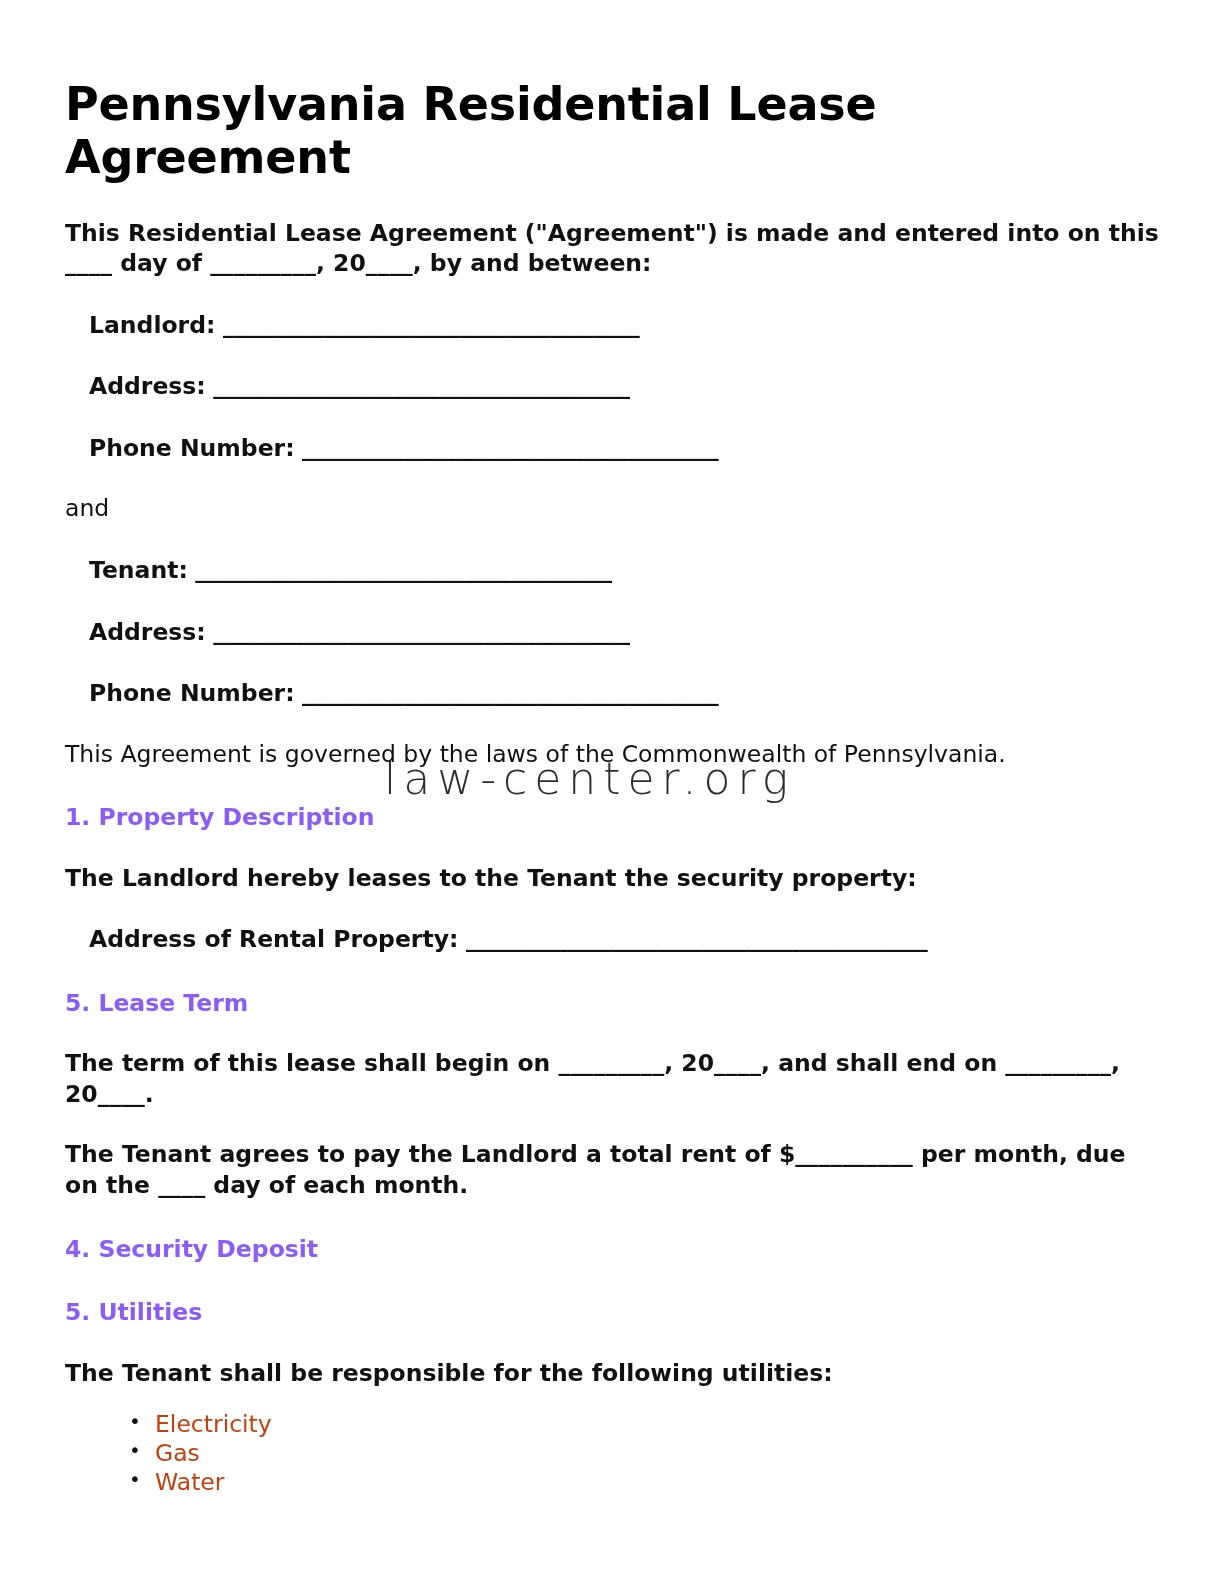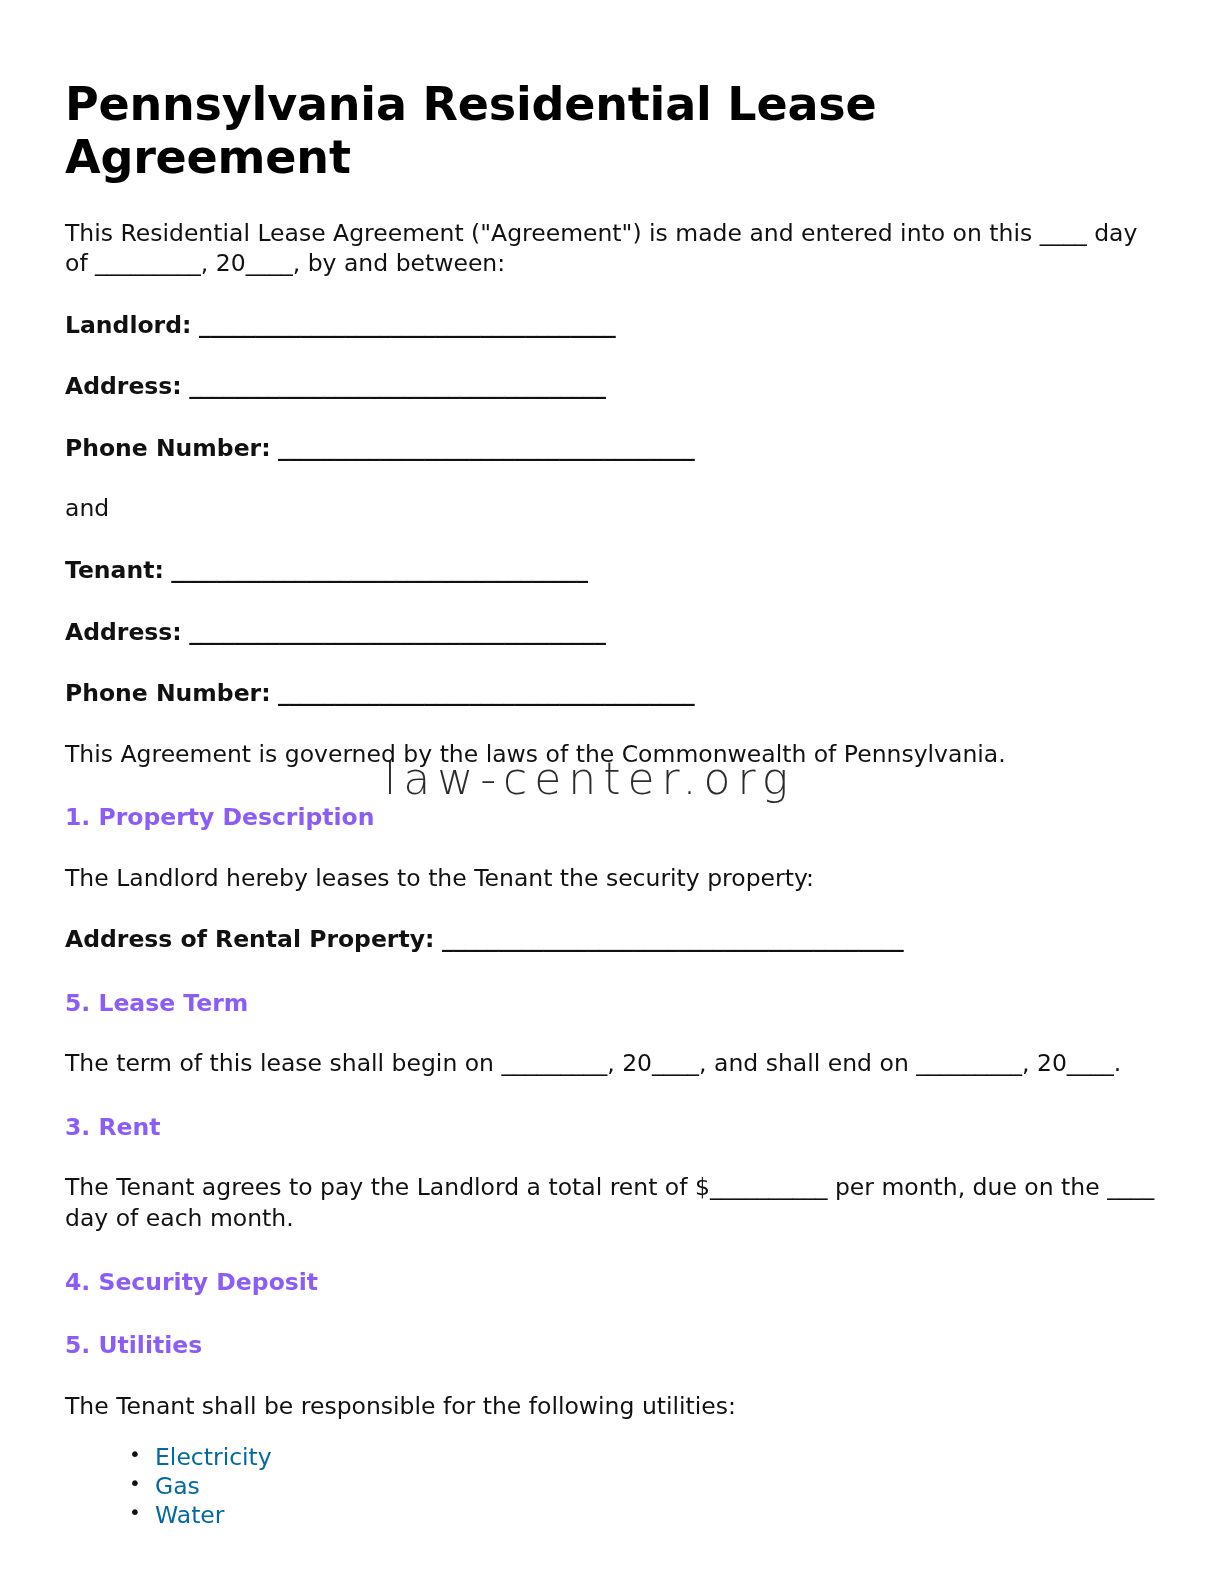--- a/index.html
+++ b/index.html
@@ -33,34 +33,35 @@
     margin: 0;
     padding-top: 78px;
     color: #000;
   }
   .para {
     font-size: 23.5px;
     line-height: 1.30;
     margin: 0;
     padding-top: 33px;
     color: #111;
-    font-weight: 400;
+    font-weight: 700;
   }
   .para.tight {
     padding-top: 30px;
   }
   .field-line {
     font-size: 23.5px;
     line-height: 1.30;
     margin: 0;
     padding-top: 31px;
     color: #111;
   }
   .field-line .lbl {
     font-weight: bold;
+    margin-left: 24px;
   }
   .field-line .blank {
     font-weight: 700;
     letter-spacing: -0.5px;
   }
   .plain-line {
     font-size: 23.5px;
     line-height: 1.30;
     margin: 0;
     padding-top: 30px;
@@ -76,21 +77,21 @@
   }
   ul.util-list {
     margin: 0;
     padding-top: 22px;
     padding-left: 64px;
     list-style: none;
   }
   ul.util-list li {
     font-size: 23.5px;
     line-height: 1.22;
-    color: #0369a1;
+    color: #c2410c;
     position: relative;
     padding-left: 26px;
   }
   ul.util-list li::before {
     content: "\2022";
     position: absolute;
     left: 0;
     top: -1px;
     font-size: 20px;
     color: #111;
@@ -145,21 +146,20 @@
     <h2 class="section-head">1. Property Description</h2>
 
     <p class="para tight">The Landlord hereby leases to the Tenant the security property:</p>
 
     <p class="field-line"><span class="lbl">Address of Rental Property:</span> <span class="blank">_________________________________________</span></p>
 
     <h2 class="section-head">5. Lease Term</h2>
 
     <p class="para tight">The term of this lease shall begin on _________, 20____, and shall end on _________, 20____.</p>
 
-    <h2 class="section-head">3. Rent</h2>
 
     <p class="para tight">The Tenant agrees to pay the Landlord a total rent of $__________ per month, due on the ____ day of each month.</p>
 
     <h2 class="section-head">4. Security Deposit</h2>
 
 
     <h2 class="section-head">5. Utilities</h2>
 
     <p class="para tight">The Tenant shall be responsible for the following utilities:</p>
 

